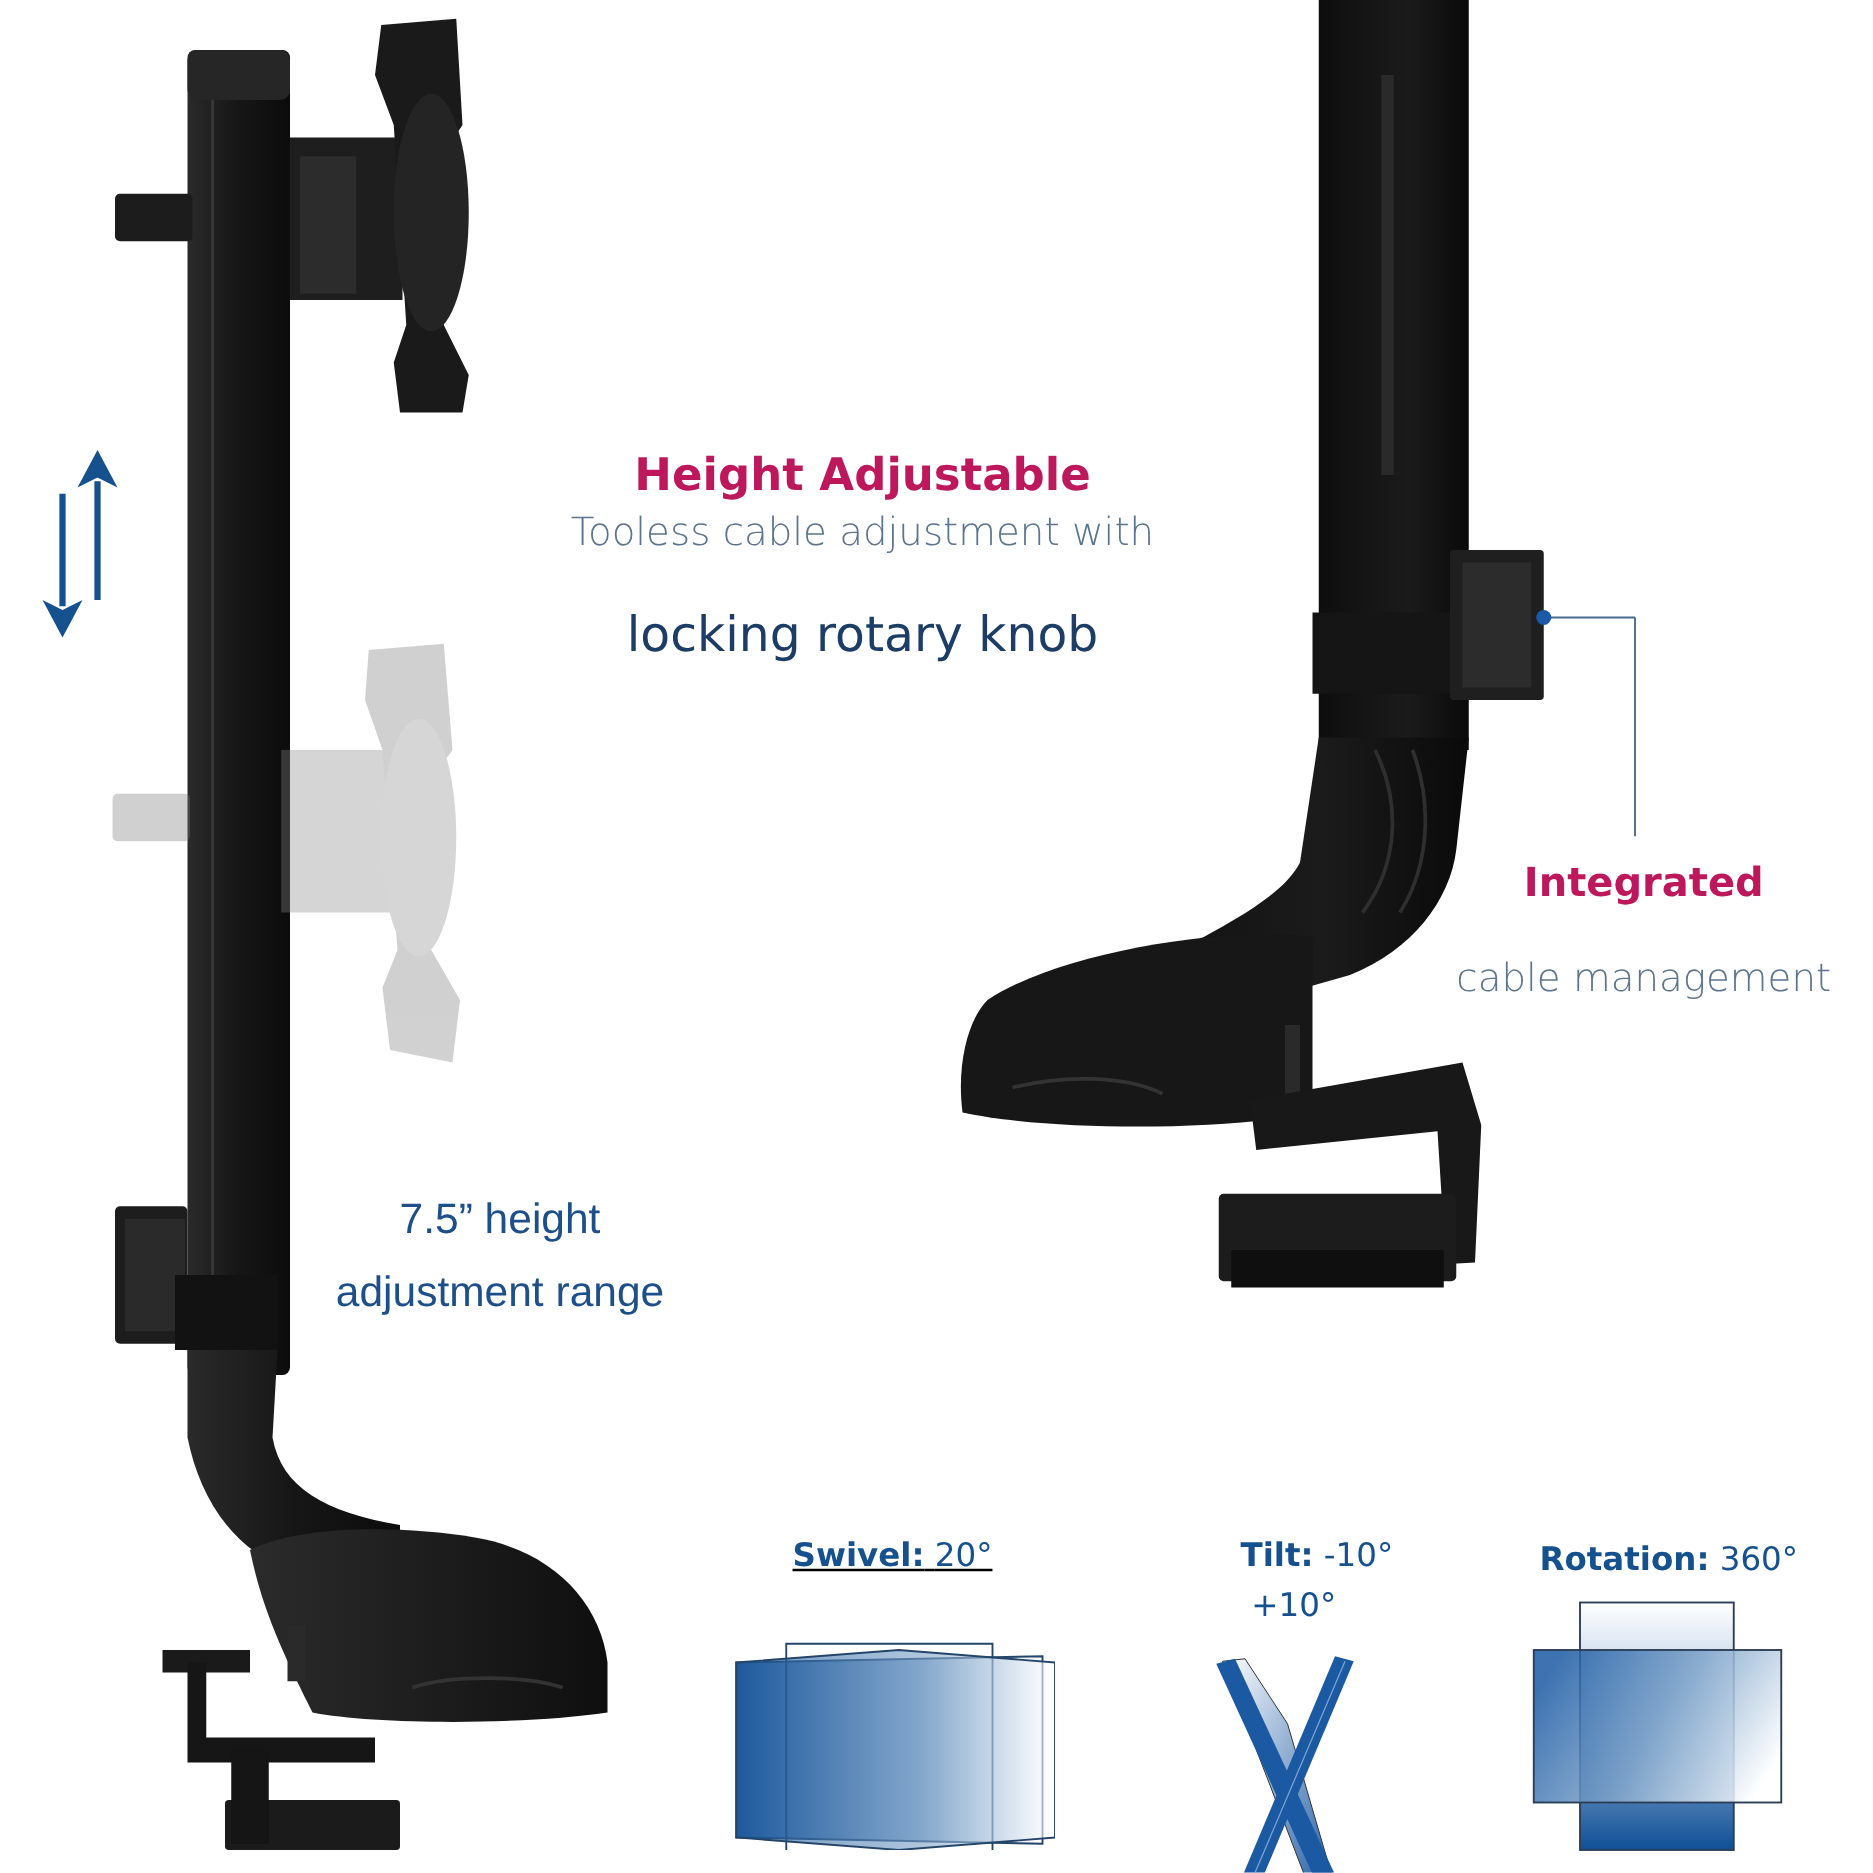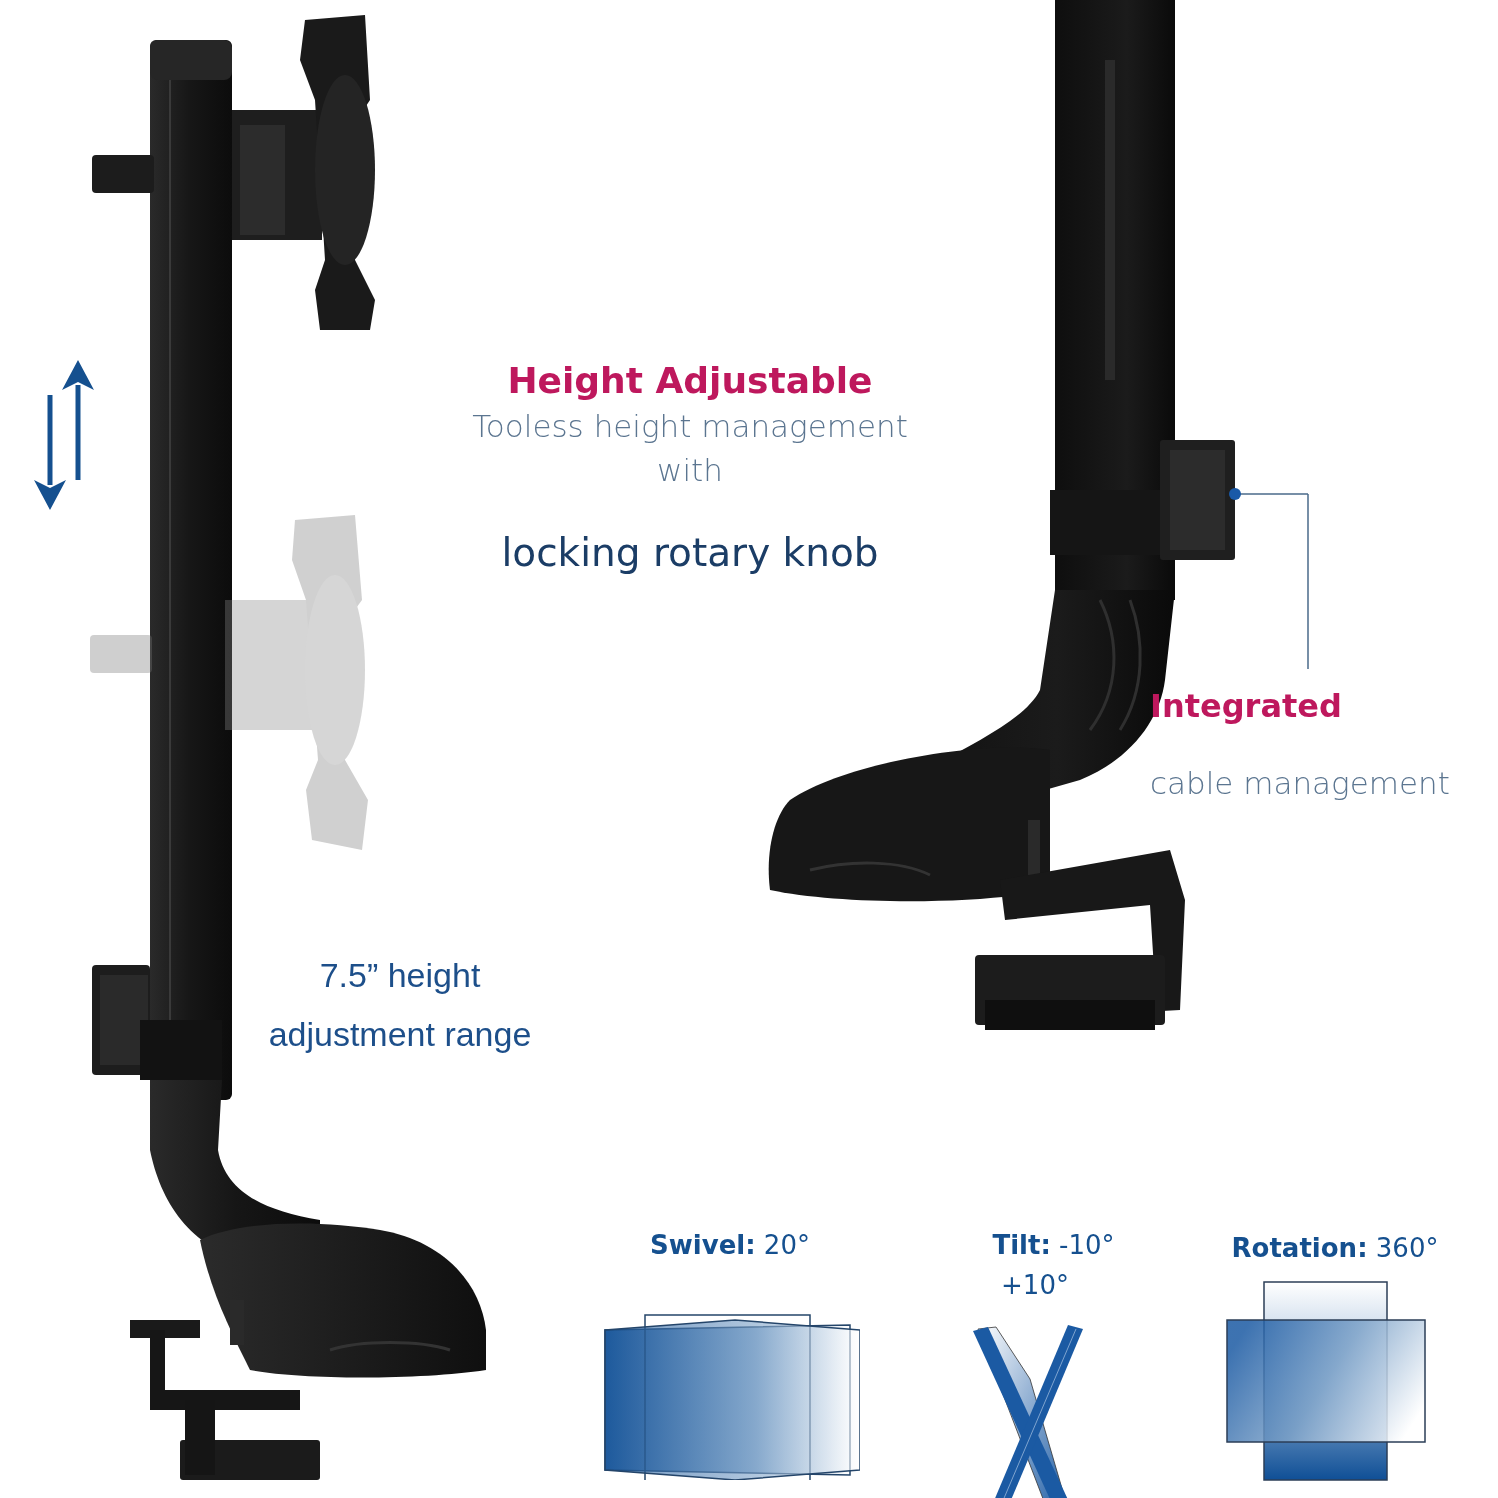--- a/index.html
+++ b/index.html
@@ -105,35 +105,35 @@
 <div class="abs" style="left:1225px;top:485px;width:100px;height:185px;">
   <svg width="100" height="185" viewBox="0 0 100 185">
     <line x1="10" y1="9" x2="83" y2="9" stroke="#4a6a8a" stroke-width="1.5"></line>
     <line x1="83" y1="9" x2="83" y2="184" stroke="#4a6a8a" stroke-width="1.5"></line>
     <circle cx="10" cy="9" r="6" fill="#1a5aa8"></circle>
   </svg>
 </div>
 
 <div class="abs" style="left:440px;top:358px;width:500px;text-align:center;">
   <div class="feature-title" style="font-size:36px;line-height:46px;">Height Adjustable</div>
-  <div class="feature-sub" style="font-size:31px;line-height:44px;color:#5b7590;">Tooless height management with</div>
+  <div class="feature-sub" style="font-size:31px;line-height:44px;color:#5b7590;">Tooless cable adjustment with</div>
   <div class="feature-sub2" style="font-size:39px;line-height:44px;margin-top:39px;">locking rotary knob</div>
 </div>
 
 <div class="abs" style="left:240px;top:940px;width:320px;text-align:center;">
   <div class="blue-mid" style="font-size:34px;line-height:48px;">7.5” height</div>
   <div class="blue-mid" style="font-size:34px;line-height:48px;">adjustment range</div>
 </div>
 
-<div class="abs" style="left:1150px;top:684px;width:330px;text-align:left;">
+<div class="abs" style="left:1150px;top:684px;width:330px;text-align:center;">
   <div class="feature-title" style="font-size:32px;line-height:44px;">Integrated</div>
   <div class="feature-sub" style="font-size:31px;line-height:46px;color:#5b7590;margin-top:32px;">cable management</div>
 </div>
 
-<div class="abs" style="left:600px;top:1225px;width:260px;">
+<div class="abs" style="left:584px;top:1225px;width:260px;text-decoration:underline;">
   <div style="text-align:center;font-family:'DejaVu Sans',sans-serif;font-size:26px;color:#15508f;line-height:40px;">
     <span style="font-weight:bold;">Swivel:</span>
     <span>20°</span>
   </div>
   <div style="margin-top:45px;">
     <svg width="260" height="170" viewBox="0 0 260 170">
       <defs>
         <linearGradient id="swG" x1="0" x2="1">
           <stop offset="0" stop-color="#0f4f96"></stop>
           <stop offset="0.6" stop-color="#7ea3c9"></stop>

